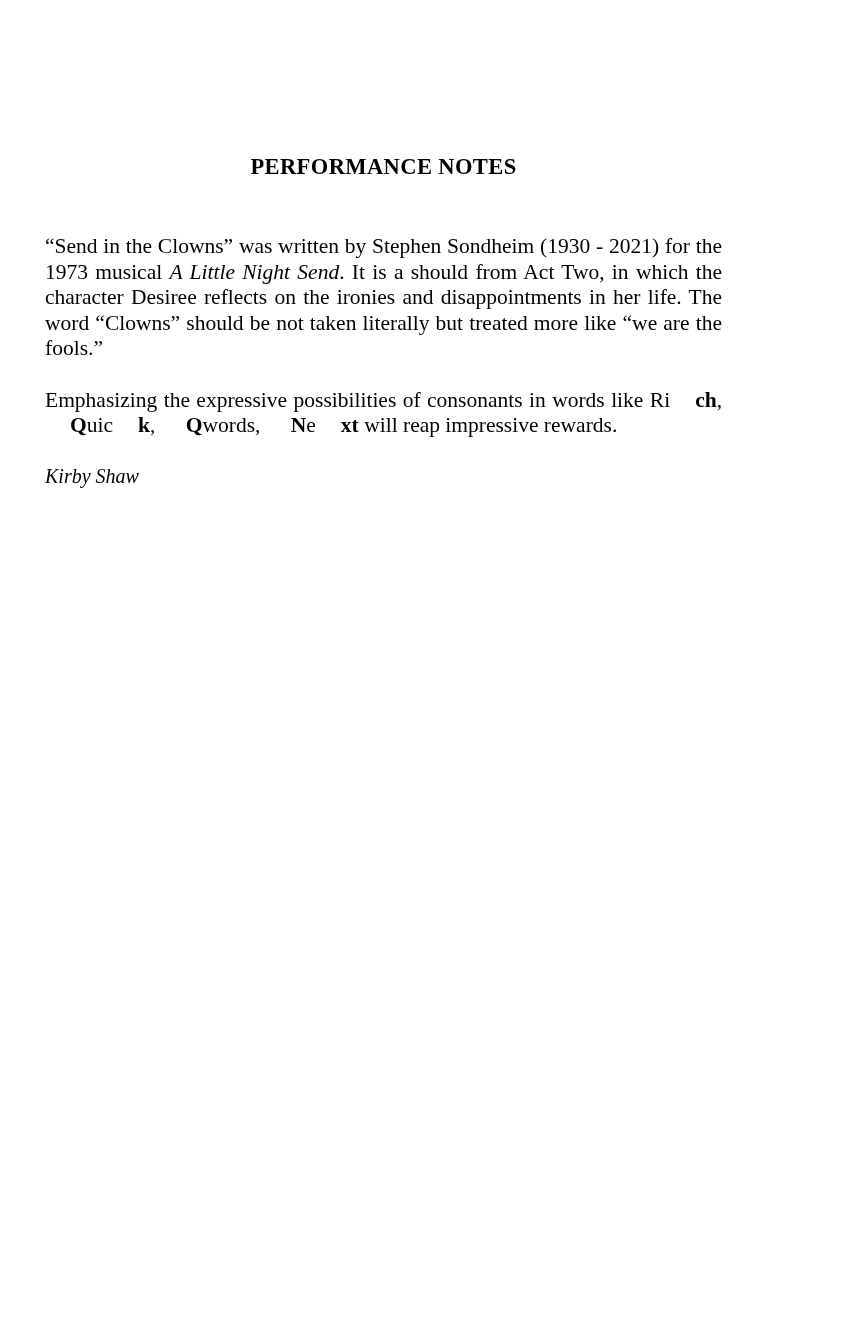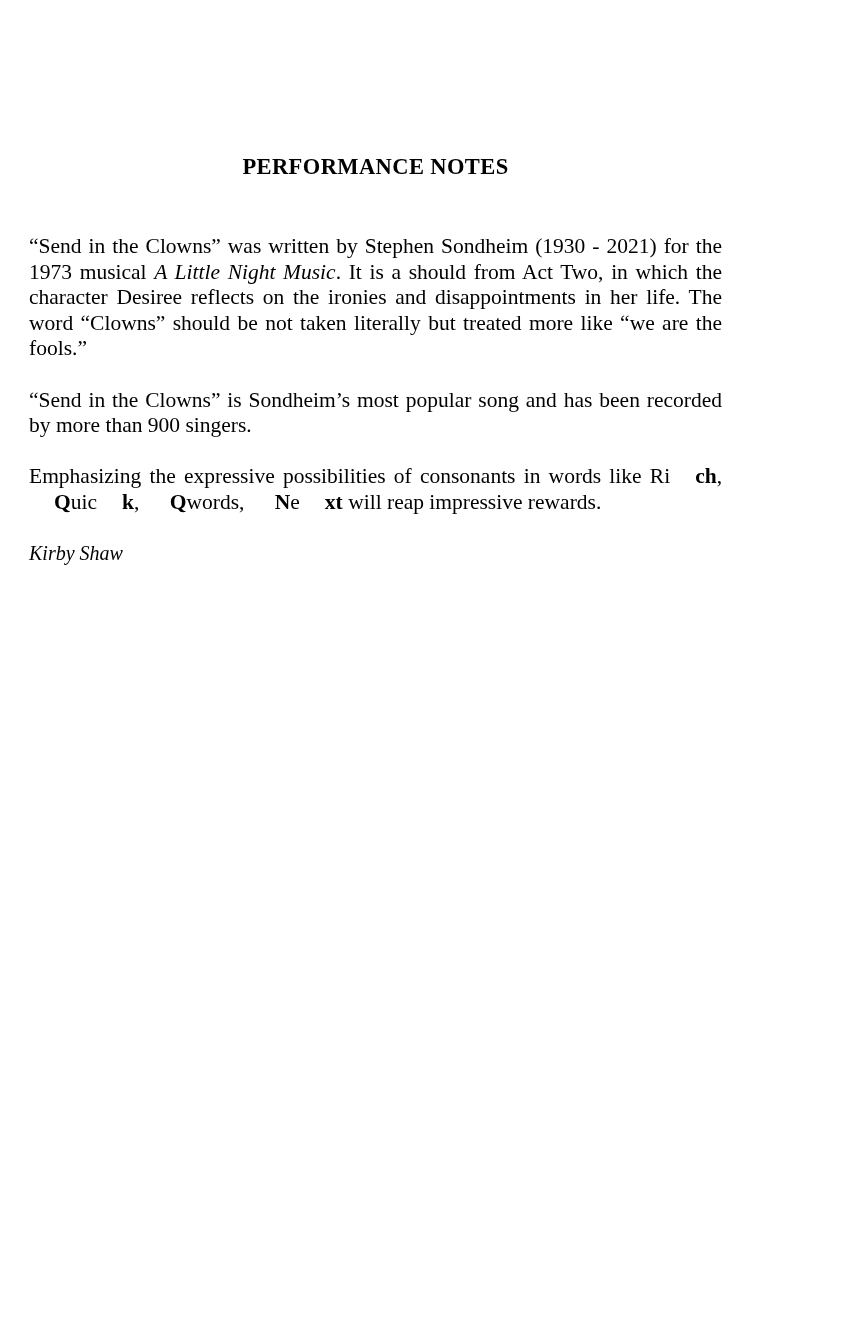--- a/index.html
+++ b/index.html
@@ -11,21 +11,21 @@
     height: 1343px;
     background: #ffffff;
     color: #000000;
     font-family: "Liberation Serif", serif;
     overflow: hidden;
   }
   .page {
     box-sizing: border-box;
     width: 776px;
     height: 1343px;
-    padding: 154px 54px 0 29px;
+    padding: 154px 54px 0 45px;
   }
   .title {
     font-size: 22.5px;
     font-weight: bold;
     text-align: center;
     letter-spacing: 0.4px;
     margin: 0 0 54px 0;
     line-height: 26px;
   }
   .para {
@@ -42,18 +42,17 @@
     font-style: italic;
     margin: 0;
   }
 </style>
 </head>
 <body>
 
 <div class="page">
   <h1 class="title">PERFORMANCE NOTES</h1>
   <div class="body-text">
-      <p class="para"><span>“Send in the Clowns” was written by Stephen Sondheim (1930 - 2021) for the 1973 musical </span><span class="italic">A Little Night Music</span><span>. It is a should from Act Two, in which the character Desiree reflects on the ironies and disappointments in her life. The word “Clowns” should be not taken literally but treated more like “we are the fools.”</span></p>
-      <p class="para"><span>“Send in the Clowns” is Sondheim’s most popular song and has been recorded by more than 900 singers.</span></p>
+      <p class="para"><span>“Send in the Clowns” was written by Stephen Sondheim (1930 - 2021) for the 1973 musical </span><span class="italic">A Little Night Send</span><span>. It is a should from Act Two, in which the character Desiree reflects on the ironies and disappointments in her life. The word “Clowns” should be not taken literally but treated more like “we are the fools.”</span></p>
       <p class="para"><span>Emphasizing the expressive possibilities of consonants in words like Ri</span><span class="bold">ch</span><span>, </span><span class="bold">Q</span><span>uic</span><span class="bold">k</span><span>, </span><span class="bold">Q</span><span>words, </span><span class="bold">N</span><span>e</span><span class="bold">xt</span><span> will reap impressive rewards.</span></p>
     </div>
   <p class="signature">Kirby Shaw</p>
 </div>
 
 </body></html>

